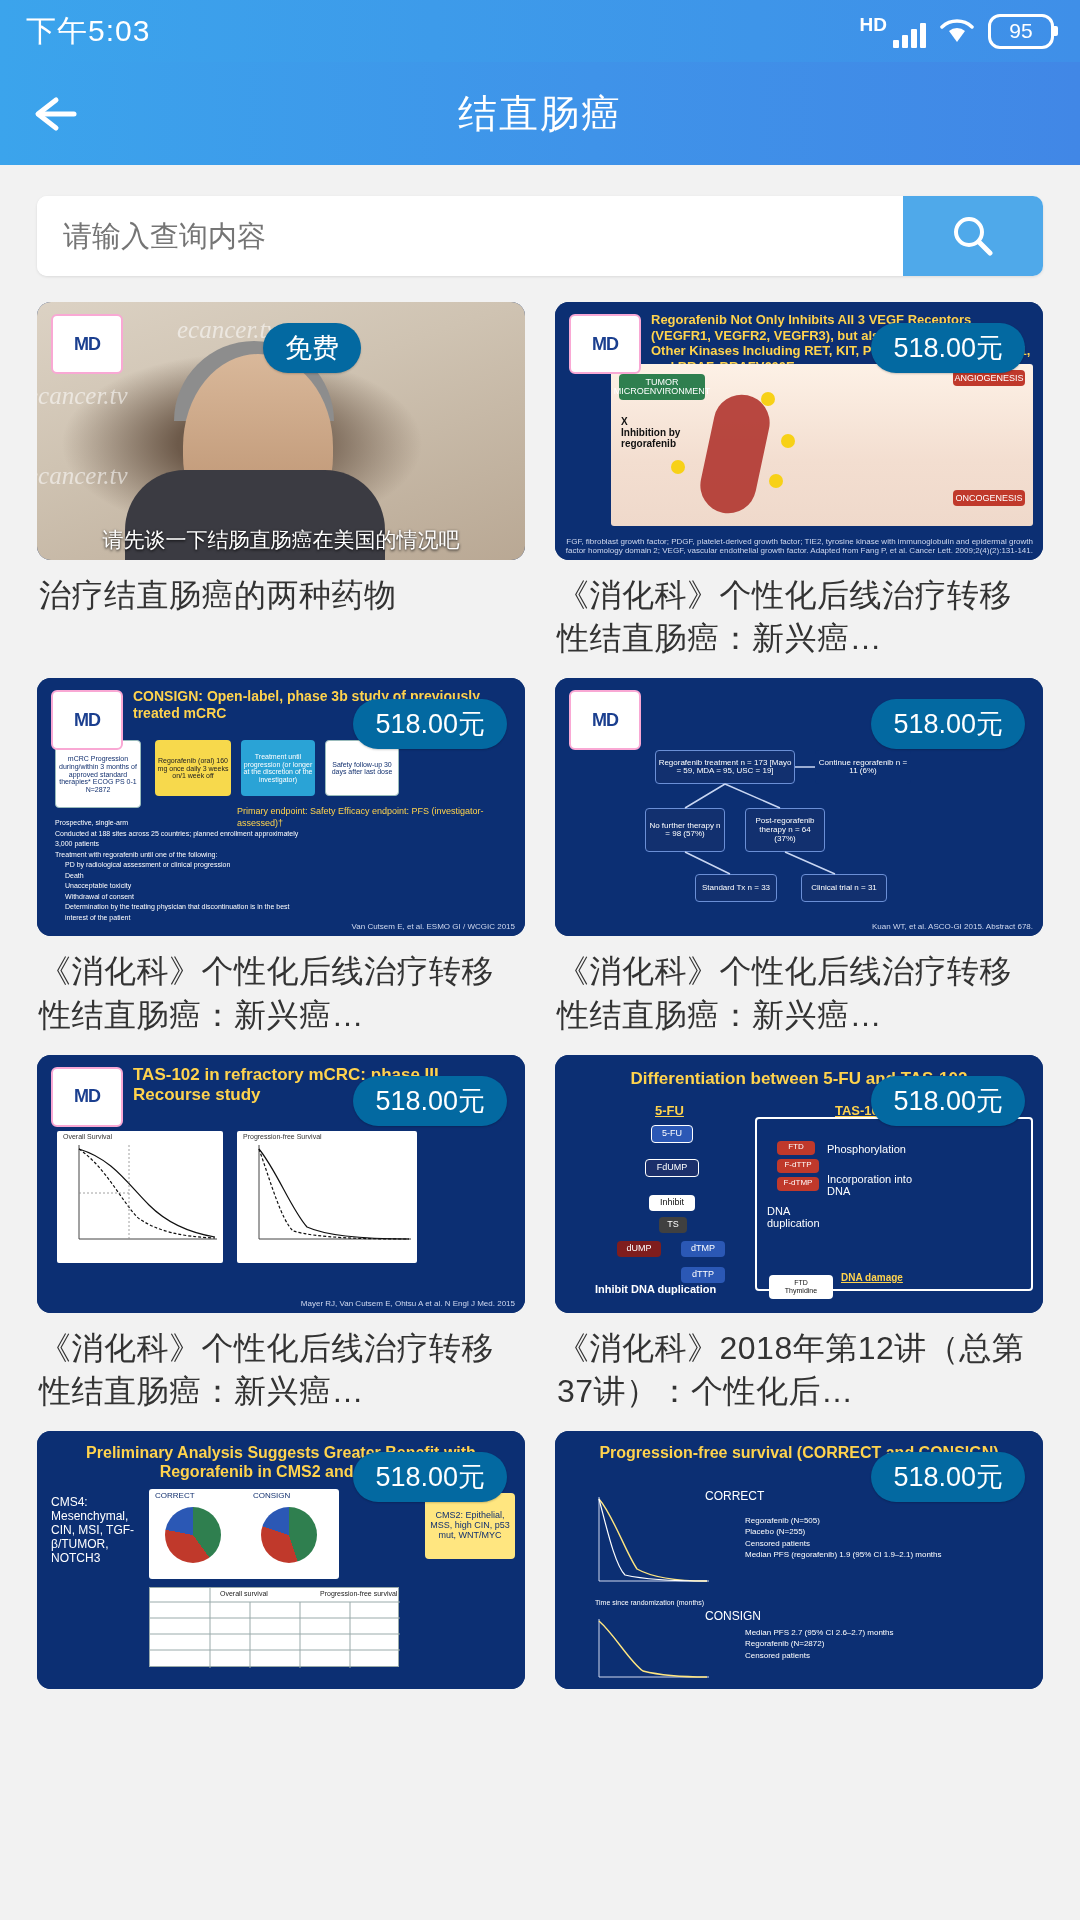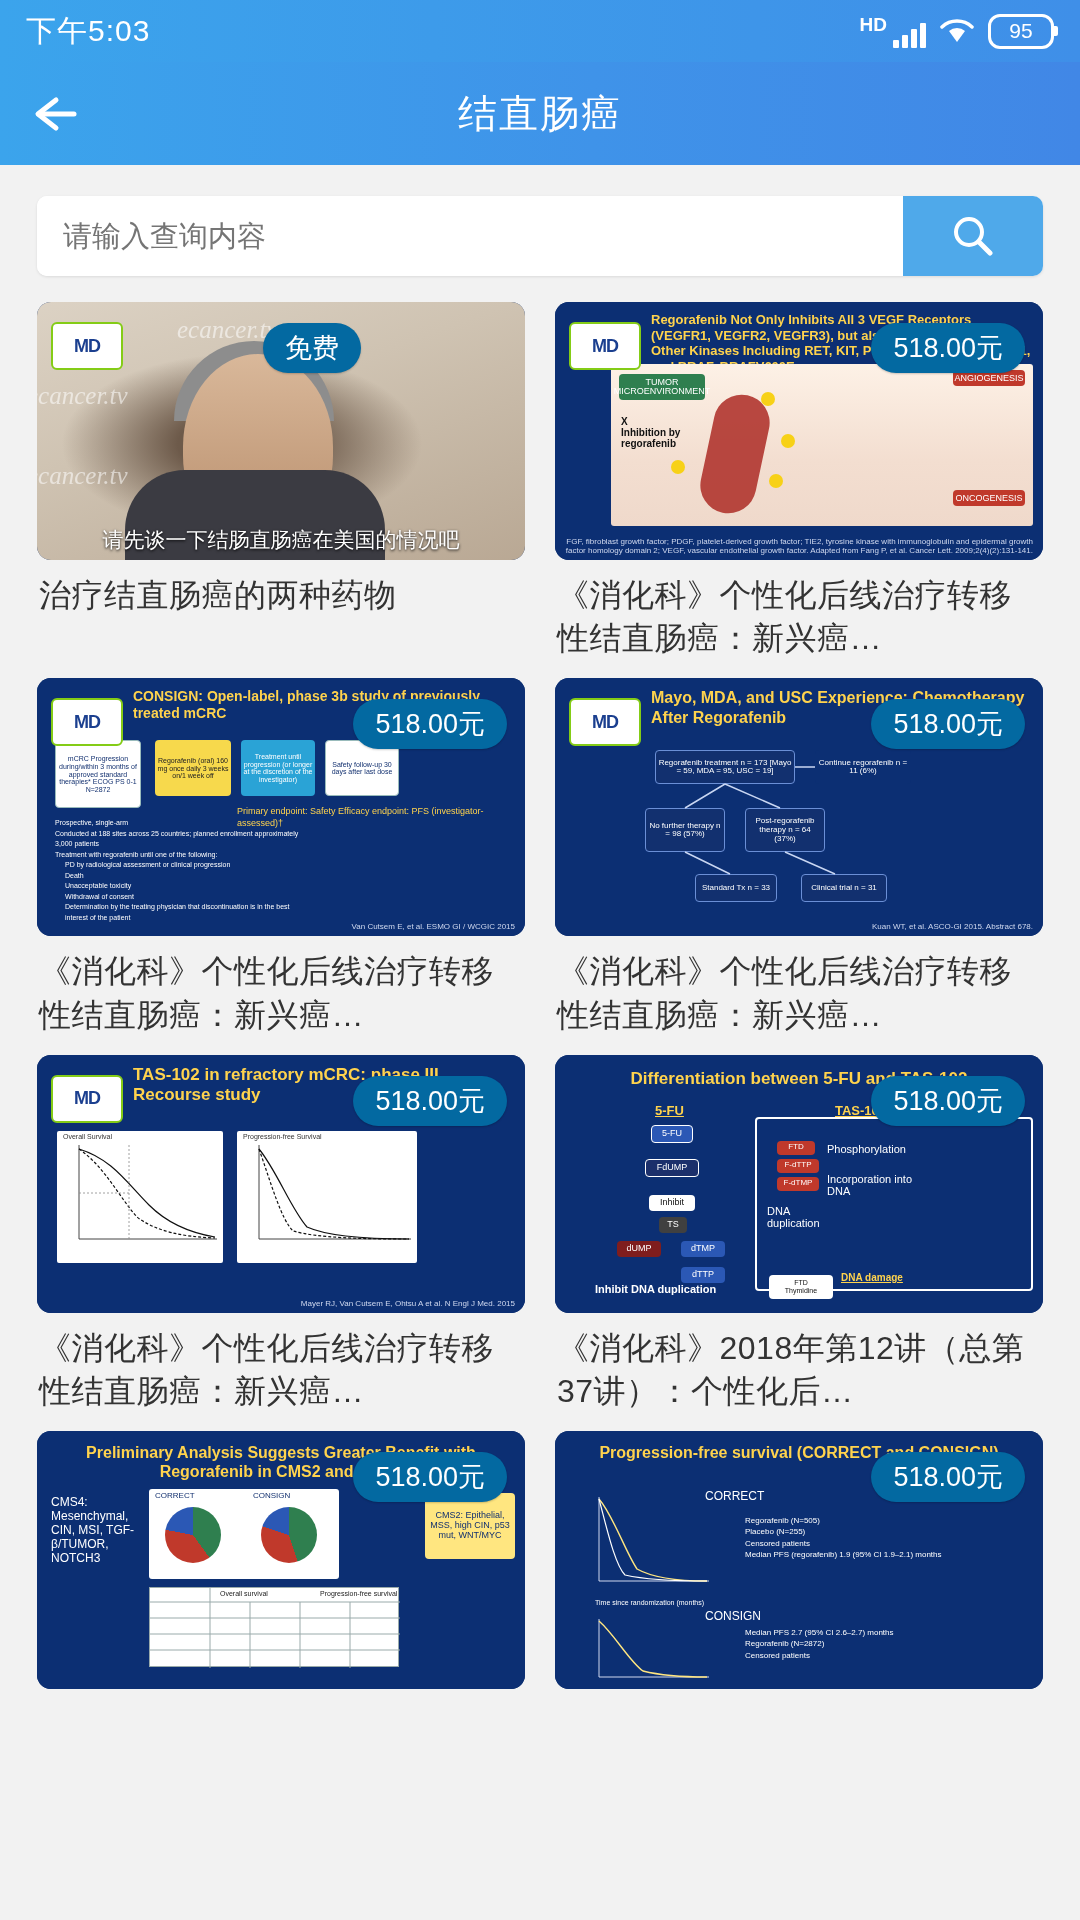--- a/index.html
+++ b/index.html
@@ -87,24 +87,24 @@
     box-shadow:0 1px 2px rgba(0,0,0,.2);
   }
   .badge.free{ right:auto; left:50%; transform:translateX(-18px); }
   .card-title{
     font-size:32px;color:#333;line-height:1.35;margin:14px 2px 0;
     letter-spacing:.5px;
   }
 
   
   .mdlogo{
-    position:absolute;left:14px;top:20px;width:72px;height:48px;
+    position:absolute;left:14px;top:12px;width:72px;height:60px;
     background:#fff;border-radius:6px;display:flex;align-items:center;justify-content:center;
     font-size:18px;font-weight:bold;color:#1b3f8f;letter-spacing:-1px;
-    border:2px solid #84cc16;
+    border:2px solid #f9a8d4;
   }
 
   
   .slide{position:absolute;inset:0;background:#0c2f73;}
   .slide .hdline{
     position:absolute;left:96px;right:10px;top:10px;color:#ffd34d;
     font-size:17px;font-weight:bold;line-height:1.2;
   }
   .slide .hdline.center{left:10px;text-align:center;}
   .slide .white{
@@ -268,21 +268,20 @@
       </div>
       <div class="mdlogo">MD</div>
       <div class="badge">518.00元</div>
     </div>
     <div class="card-title">《消化科》个性化后线治疗转移性结直肠癌：新兴癌…</div>
   </div>
 
   <div class="card">
     <div class="thumb">
       <div class="slide">
-        <div class="hdline" style="font-size:16px;">Mayo, MDA, and USC Experience: Chemotherapy After Regorafenib</div>
         <div class="box" style="left:100px;top:72px;width:140px;height:34px;background:#12306f;border:1px solid #6b8fd6;font-size:8px;">Regorafenib treatment n = 173 [Mayo = 59, MDA = 95, USC = 19]</div>
         <div class="box" style="left:260px;top:72px;width:96px;height:34px;background:#0c2f73;font-size:8px;color:#fff;">Continue regorafenib n = 11 (6%)</div>
         <div class="box" style="left:90px;top:130px;width:80px;height:44px;background:#12306f;border:1px solid #6b8fd6;font-size:8px;">No further therapy n = 98 (57%)</div>
         <div class="box" style="left:190px;top:130px;width:80px;height:44px;background:#12306f;border:1px solid #6b8fd6;font-size:8px;">Post-regorafenib therapy n = 64 (37%)</div>
         <div class="box" style="left:140px;top:196px;width:82px;height:28px;background:#12306f;border:1px solid #6b8fd6;font-size:8px;">Standard Tx n = 33</div>
         <div class="box" style="left:246px;top:196px;width:86px;height:28px;background:#12306f;border:1px solid #6b8fd6;font-size:8px;">Clinical trial n = 31</div>
         <svg style="position:absolute;inset:0;" width="100%" height="100%">
           <path d="M240 89 L260 89 M170 106 L130 130 M170 106 L225 130 M130 174 L175 196 M230 174 L280 196" stroke="#c9d6f2" stroke-width="1.5" fill="none"></path>
         </svg>
         <div class="footer">Kuan WT, et al. ASCO-GI 2015. Abstract 678.</div>

